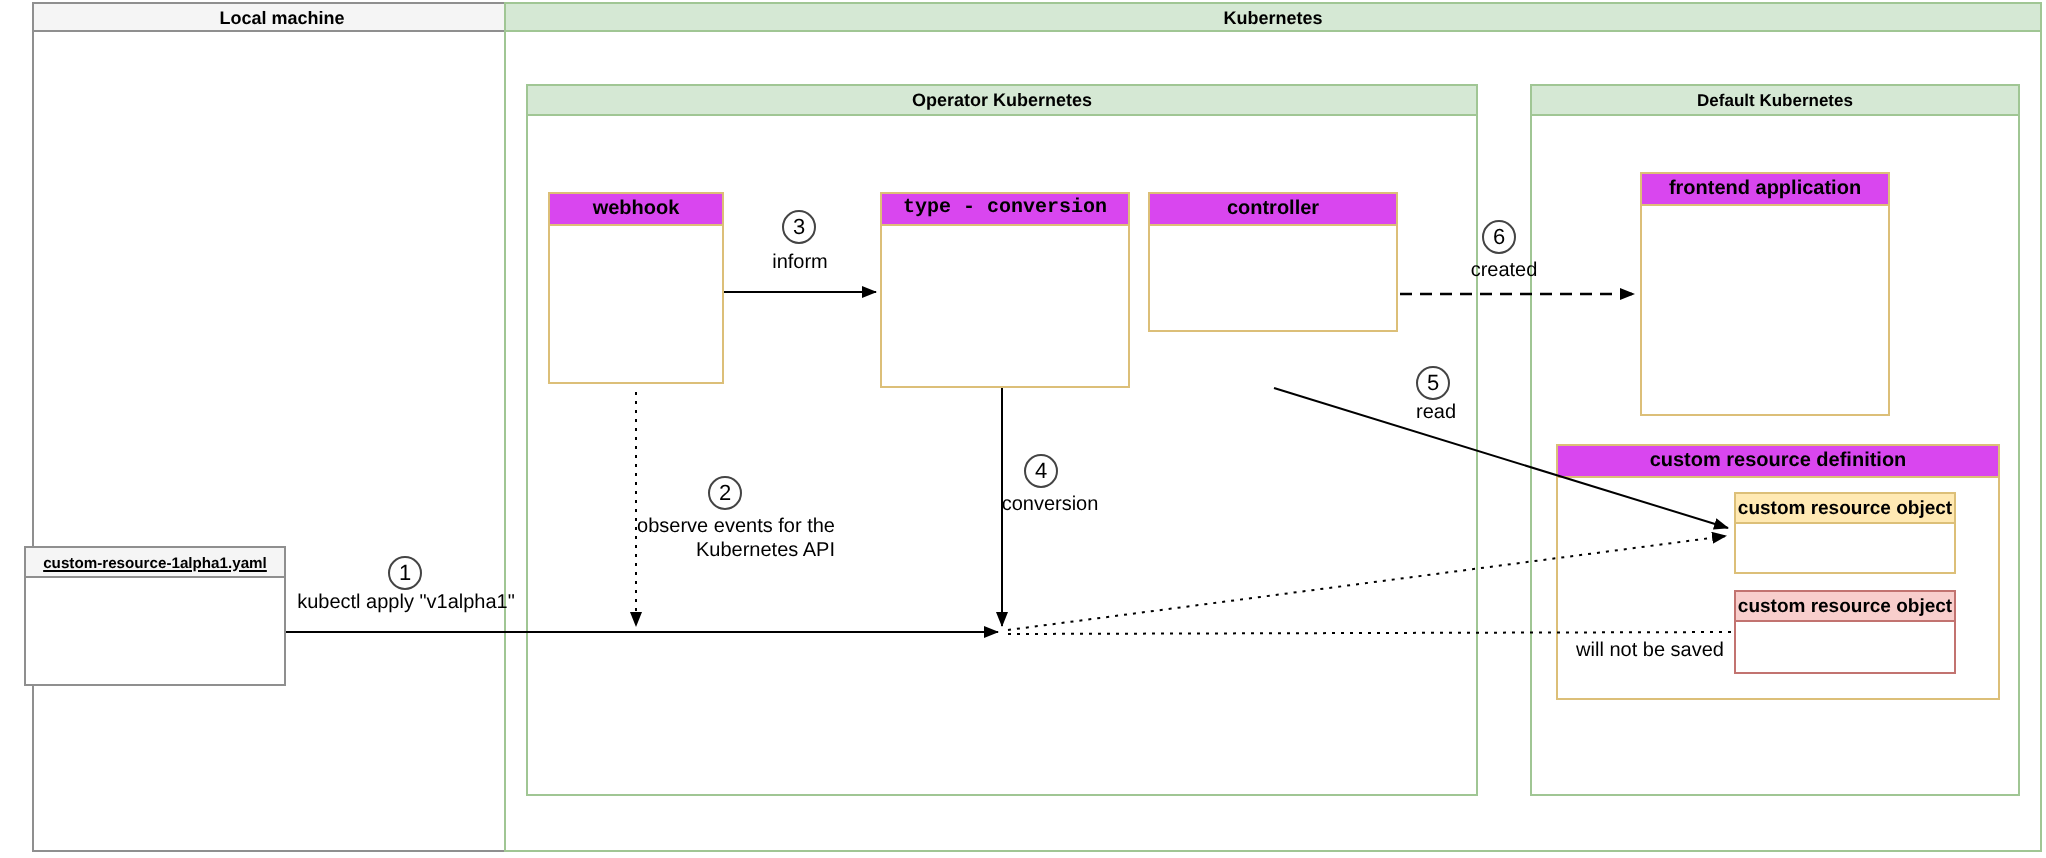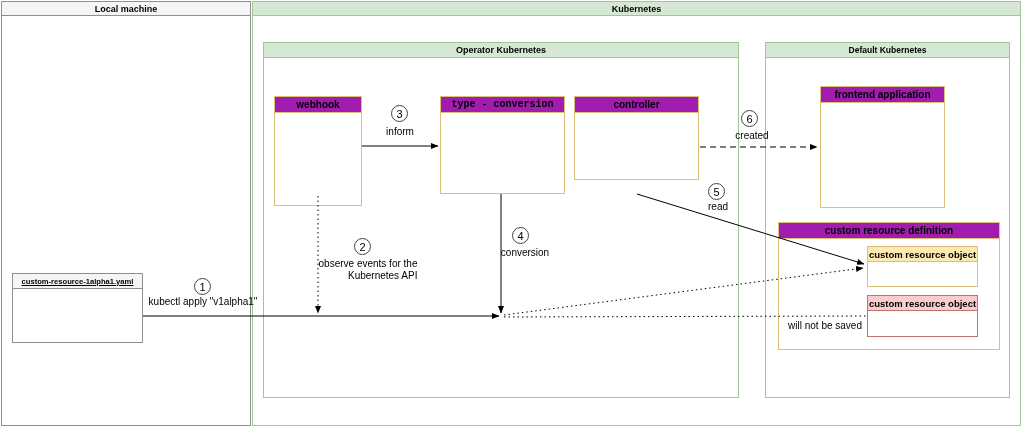--- a/index.html
+++ b/index.html
@@ -13,21 +13,21 @@
   .container-gray{border:1px solid #8f8f8f;}
   .container-green{border:1px solid #a0c694;}
   .hdr{
     box-sizing:border-box;display:flex;align-items:center;justify-content:center;
     font-weight:bold;white-space:nowrap;overflow:hidden;
   }
   .hdr-gray{background:#f5f5f5;border-bottom:1px solid #8f8f8f;font-size:9px;height:14px;}
   .hdr-green{background:#d5e8d4;border-bottom:1px solid #a0c694;font-size:9px;height:14px;}
   
   .node{background:#fff;border:1px solid #dcbf78;}
-  .node .hdr-yellow{background:#a21caf;border-bottom:1px solid #dcbf78;font-size:10px;height:16px;}
+  .node .hdr-yellow{background:#d946ef;border-bottom:1px solid #dcbf78;font-size:10px;height:16px;}
   .node-red{background:#fff;border:1px solid #c27370;}
   .hdr-red{background:#f8cecc;border-bottom:1px solid #c27370;font-size:9.5px;height:15px;}
   .hdr-yellow-sm{background:#ffe9b3;border-bottom:1px solid #dcbf78;font-size:9.5px;height:15px;}
   .version-label{
     display:flex;align-items:center;justify-content:center;
     font-weight:bold;font-size:10px;height:25px;margin-top:40px;
   }
   .hdr-file{background:#f5f5f5;border-bottom:1px solid #8f8f8f;font-size:7.6px;height:15px;}
   
   .badge{
@@ -40,45 +40,45 @@
     transform:translateX(-50%);line-height:12px;background:transparent;
   }
   .note-label{position:absolute;font-size:10px;text-align:center;}
   svg.arrows{position:absolute;left:0;top:0;pointer-events:none;}
 </style>
 </head>
 <body>
 
 <div class="canvas">
 
-  <div class="abs container container-gray" style="left:1px;top:1px;width:250px;height:425px;text-align:center;">
+  <div class="abs container container-gray" style="left:16px;top:1px;width:250px;height:425px;text-align:center;">
     <div class="hdr hdr-gray">Local machine</div>
   </div>
 
   <div class="abs container container-green" style="left:252px;top:1px;width:769px;height:425px;">
     <div class="hdr hdr-green">Kubernetes</div>
   </div>
 
   <div class="abs container container-green" style="left:263px;top:42px;width:476px;height:356px;">
     <div class="hdr hdr-green" style="height:15px;">Operator Kubernetes</div>
   </div>
 
   <div class="abs container container-green" style="left:765px;top:42px;width:245px;height:356px;">
     <div class="hdr hdr-green" style="height:15px;font-size:8.5px;">Default Kubernetes</div>
   </div>
 
-  <div class="abs node" style="left:274px;top:96px;width:88px;height:110px;">
+  <div class="abs node" style="left:274px;top:96px;width:88px;height:96px;">
     <div class="hdr hdr-yellow">webhook</div>
   </div>
 
   <div class="abs node" style="left:440px;top:96px;width:125px;height:98px;font-family:Liberation Mono, monospace;">
     <div class="hdr hdr-yellow">type - conversion</div>
   </div>
 
-  <div class="abs node" style="left:574px;top:96px;width:125px;height:84px;">
+  <div class="abs node" style="left:574px;top:96px;width:125px;height:70px;">
     <div class="hdr hdr-yellow">controller</div>
   </div>
 
   <div class="abs node" style="left:820px;top:86px;width:125px;height:122px;">
     <div class="hdr hdr-yellow">frontend application</div>
   </div>
 
   <div class="abs node" style="left:778px;top:222px;width:222px;height:128px;">
     <div class="hdr hdr-yellow">custom resource definition</div>
   </div>

